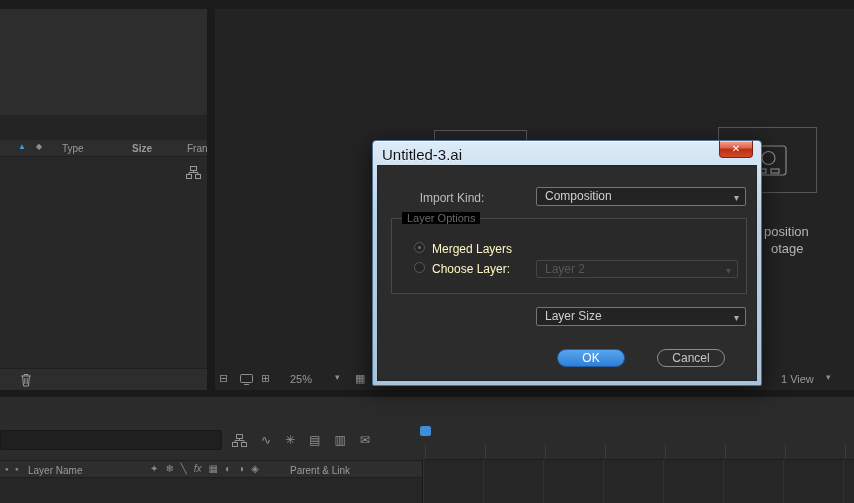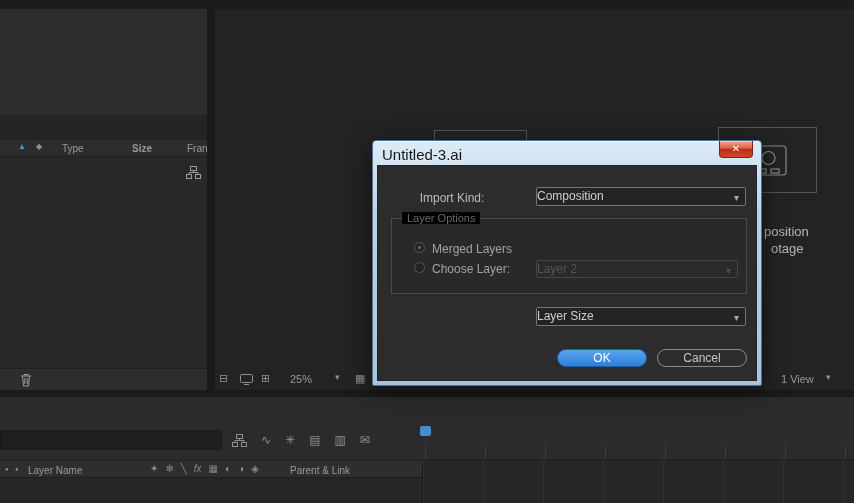--- a/index.html
+++ b/index.html
@@ -70,34 +70,34 @@
                background:linear-gradient(#f3a493,#dd6046 45%,#bb2e12 50%,#d0492a);
                border:1px solid #7e2313; border-top:none; border-radius:0 0 4px 4px;
                color:#fff; font-size:10px; text-align:center; line-height:15px;
                box-shadow:inset 0 1px 0 rgba(255,255,255,.45); cursor:default; }
   .dlg-body { position:absolute; left:4px; right:4px; top:24px; bottom:4px;
               background:#2c2c2c; border:1px solid #20262c; }
   .dlg-label { position:absolute; left:0; width:148px; text-align:center;
                color:#bcbcbc; font-size:12px; }
   .dd { position:absolute; height:19px; background:#232323; border:1px solid #757575;
         border-radius:2px; color:#cfcfcf; font-size:12px; line-height:17px;
-        }
+        padding-left:8px; }
   .dd .chev { position:absolute; right:6px; top:1px; color:#aaa; font-size:10px; }
   .dd.disabled { background:#2a2a2a; border-color:#454545; color:#565656; }
   .dd.disabled .chev { color:#4d4d4d; }
   .groupbox { position:absolute; left:13px; top:52px; width:356px; height:76px;
               border:1px solid #494949; background:#292929; }
   .groupbox-label { position:absolute; left:10px; top:-7px; padding:0 5px;
                     background:#000000; color:#6a6a6a; font-size:11px; }
   .radio { position:absolute; width:11px; height:11px; border:1px solid #595959;
            border-radius:50%; background:#242424; }
   .radio.sel::after { content:""; position:absolute; left:3px; top:3px; width:3px;
                       height:3px; border-radius:50%; background:#6e6e6e; }
-  .radio-label { position:absolute; color:#a3a3a3; font-size:12px; }
-  .btn { position:absolute; width:90px; height:18px; border-radius:9px;
+  .radio-label { position:absolute; color:#fef9c3; font-size:12px; }
+  .btn { position:absolute; width:68px; height:18px; border-radius:9px;
          font-size:12px; text-align:center; line-height:16px; cursor:default; }
   .btn-ok { background:linear-gradient(#58a5ef,#2f7fd6); border:1px solid #1e5fa8;
             color:#ffffff; }
   .btn-cancel { background:#2c2c2c; border:1px solid #8c8c8c; color:#c6c6c6; }
 </style>
 </head>
 <body>
 
 <div class="abs top-strip"></div>
 

